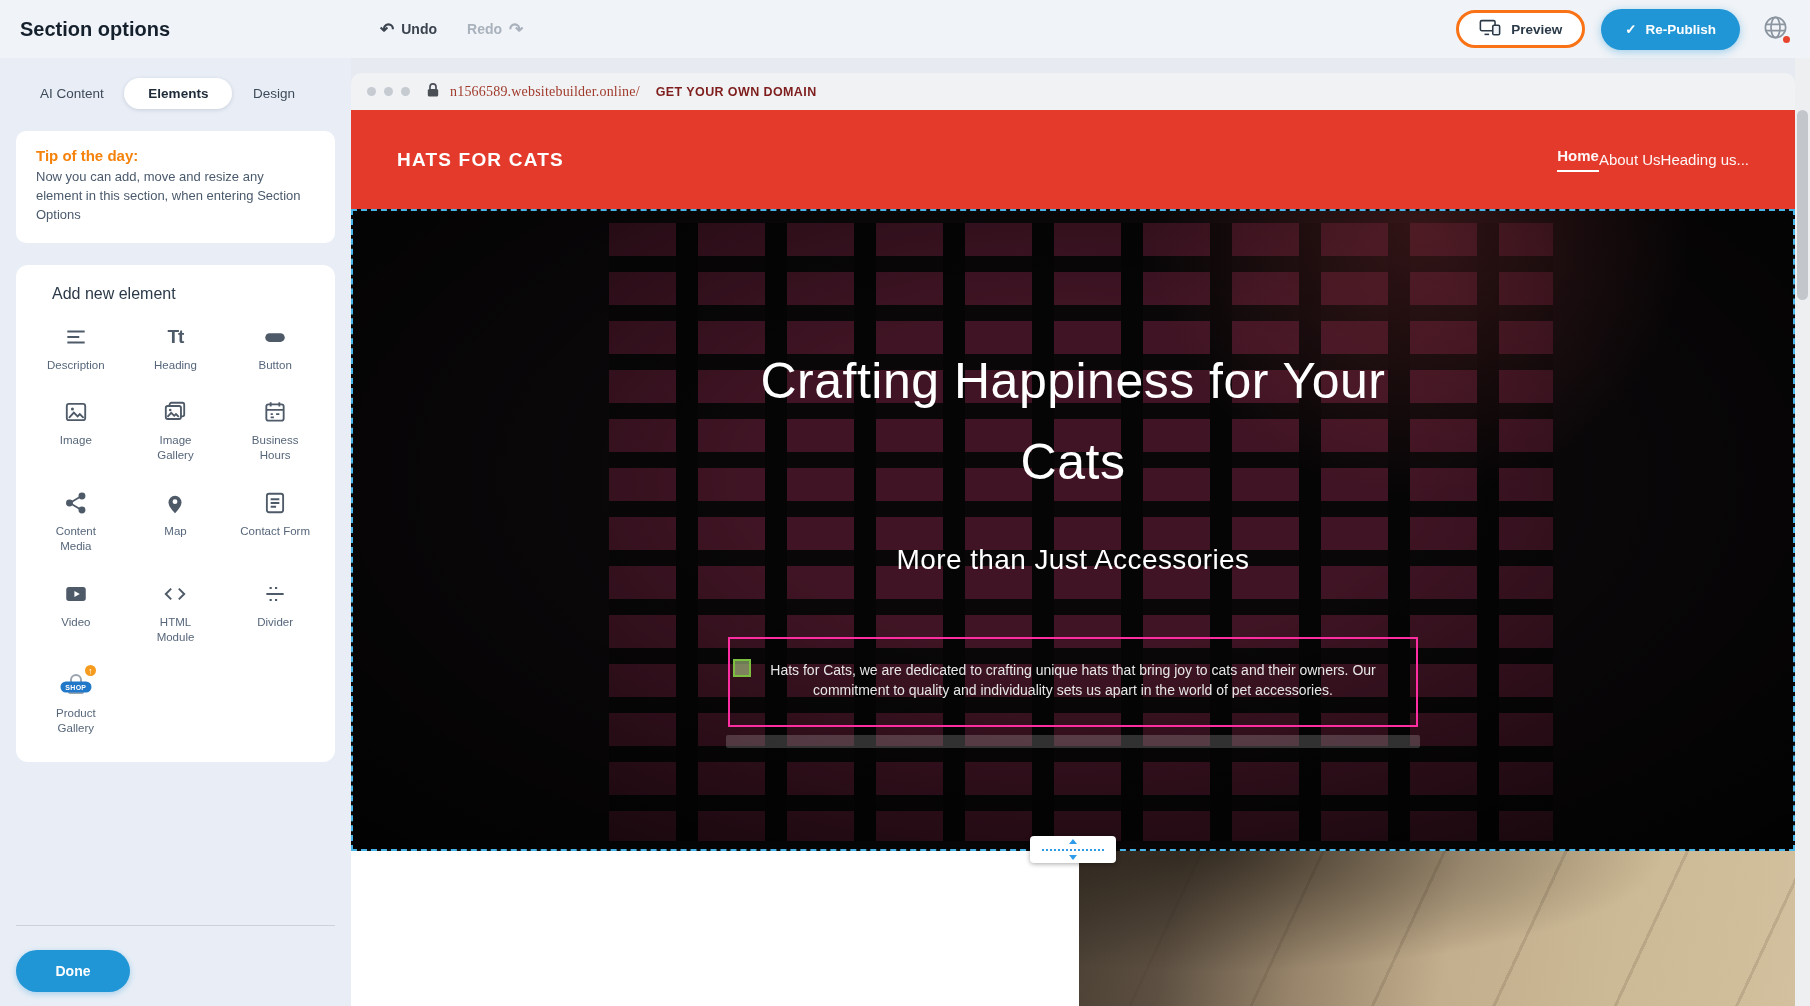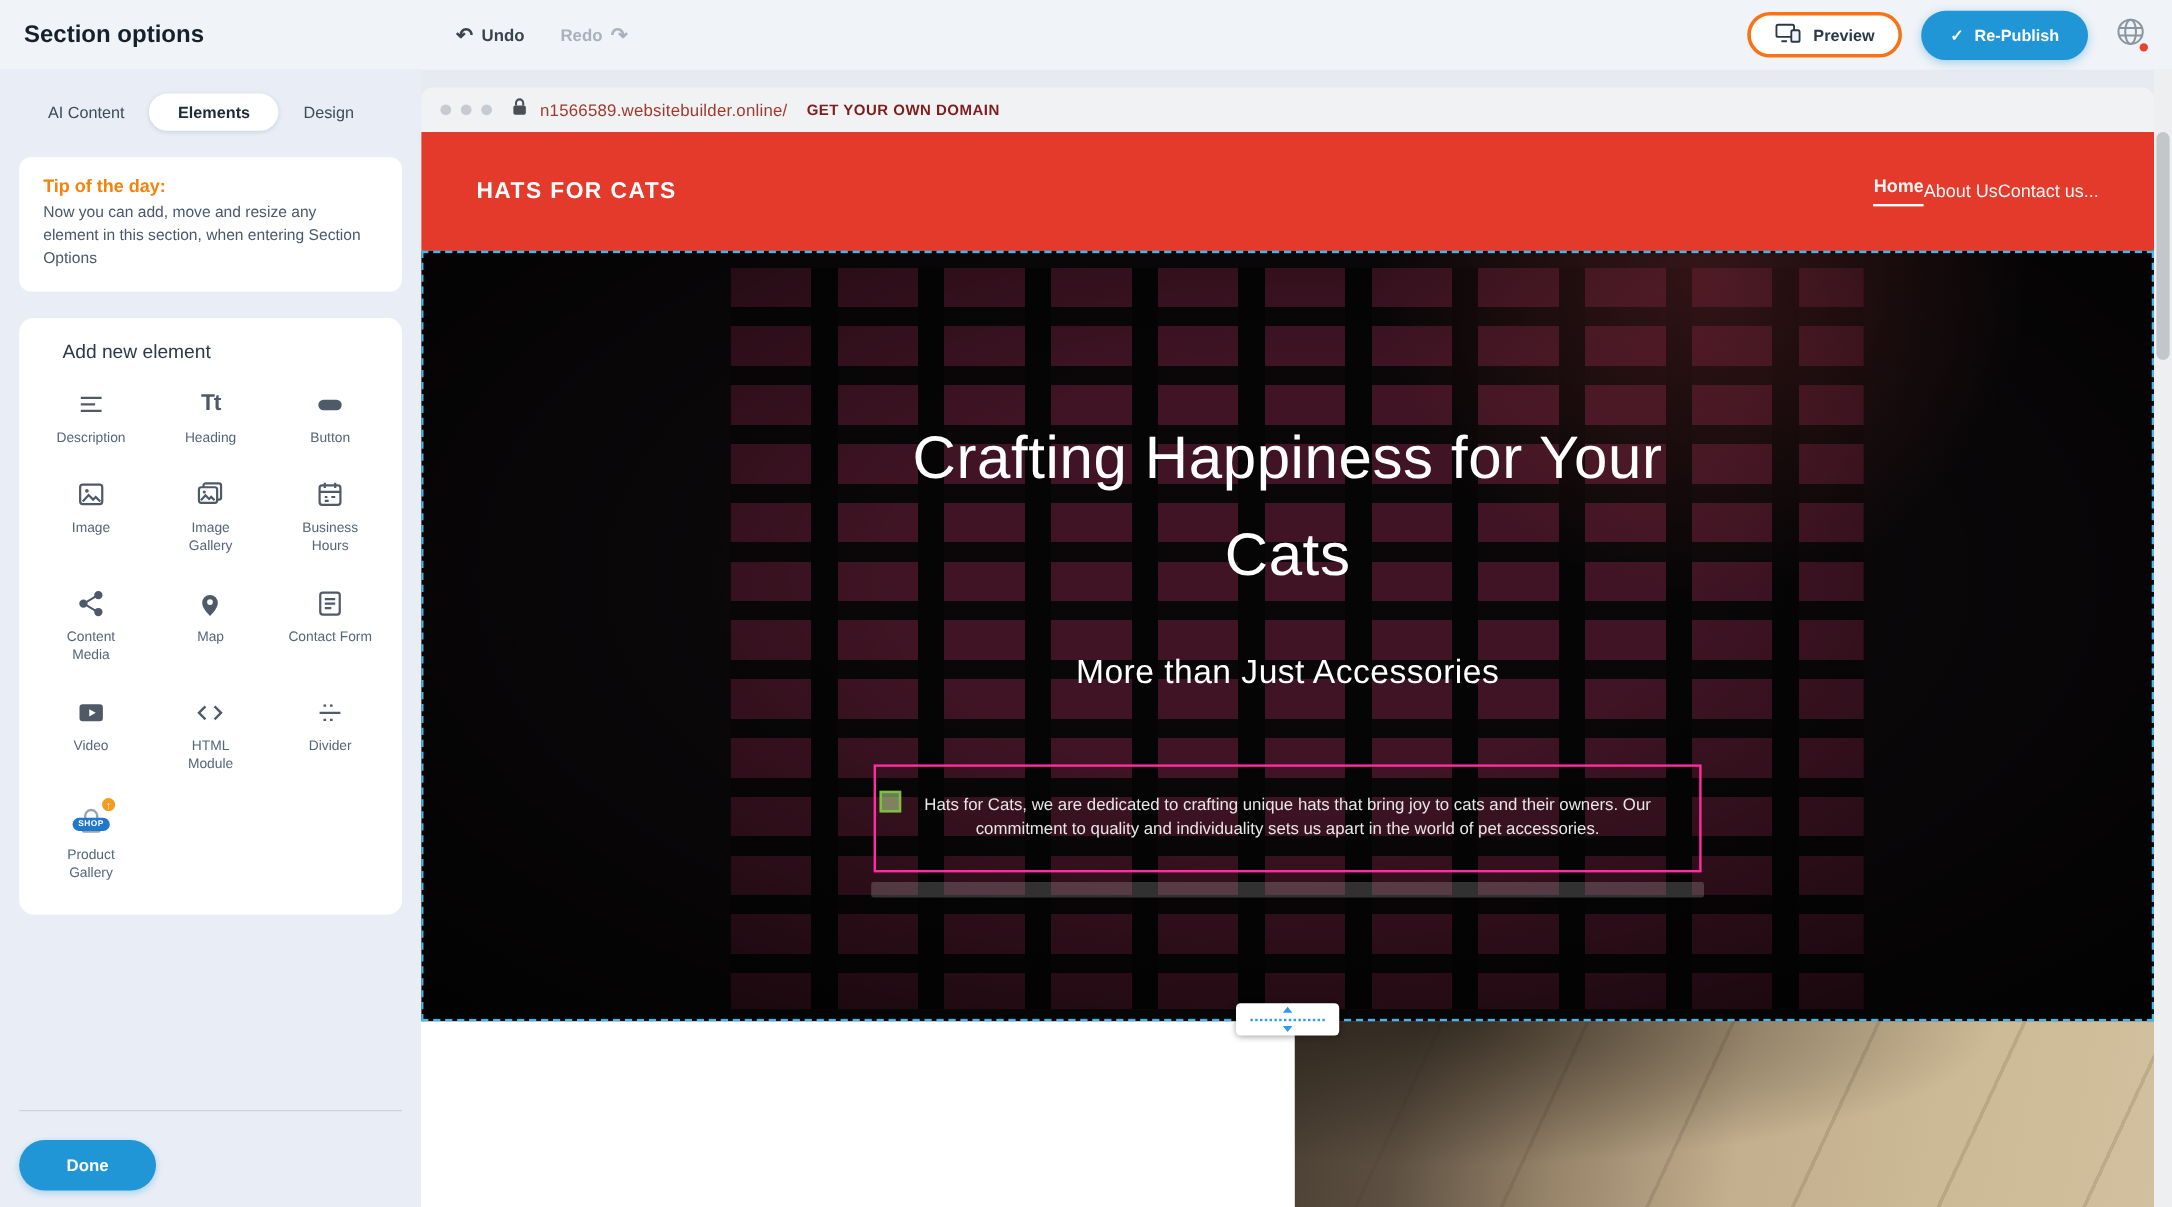--- a/index.html
+++ b/index.html
@@ -51,21 +51,21 @@
   .btn-done { background:#2196d6; border:none; color:#fff; font-size:14px; font-weight:bold; font-family:inherit; width:114px; height:42px; border-radius:21px; box-shadow:0 2px 6px rgba(33,150,214,.35); }
 
   
   .canvas { flex:1; position:relative; padding:15px 15px 0 0; min-width:0; }
   .scrollbar { position:absolute; top:0; right:0; bottom:0; width:15px; background:#edeff1; }
   .scroll-thumb { position:absolute; top:52px; left:2px; width:11px; height:190px; border-radius:6px; background:#c3c7cc; }
   .viewport { height:100%; display:flex; flex-direction:column; }
   .browser-bar { height:37px; background:#f0f2f4; border-radius:10px 10px 0 0; display:flex; align-items:center; padding:0 12px; flex-shrink:0; }
   .win-dots { display:flex; gap:8px; margin:0 16px 0 4px; }
   .dot { width:9px; height:9px; border-radius:50%; background:#c6cbd1; }
-  .url { font-size:14px; color:#a13a2b; margin-left:10px; letter-spacing:.2px; }
+  .url { font-size:14px; color:#a13a2b; margin-left:10px; letter-spacing:.2px;font-family:Liberation Serif, serif; }
   .domain-link { font-size:12.5px; font-weight:bold; color:#7f1d1d; margin-left:16px; letter-spacing:.4px; background:none; border:none; font-family:inherit; }
 
   .site { flex:1; display:flex; flex-direction:column; overflow:hidden; background:#fff; min-height:0; }
   .site-header { height:99px; background:#e43a2c; display:flex; align-items:center; padding:0 46px; flex-shrink:0; }
   .logo { color:#fff; font-size:19px; font-weight:bold; letter-spacing:1.2px; }
   .site-nav { margin-left:auto; display:flex; align-items:center; }
   .nav-item { color:rgba(255,255,255,.96); font-size:15px; background:none; border:none; font-family:inherit; padding-bottom:0; }
   .nav-item.active { font-weight:600; border-bottom:2px solid #fff; padding-bottom:6px; }
 
   .hero { flex:1; position:relative; background:#0c090b; border:2px dashed #48b5e9; z-index:2; }
@@ -323,21 +323,21 @@
           <button class="domain-link" data-interactable="true">GET YOUR OWN DOMAIN</button>
         </div>
 
         <div class="site" data-interactable="false">
 
           <header class="site-header" data-interactable="true">
             <span class="logo" data-interactable="true">HATS FOR CATS</span>
             <nav class="site-nav" data-interactable="false">
               <button class="nav-item active" data-interactable="true">Home</button>
               <button class="nav-item" data-interactable="true">About Us</button>
-              <button class="nav-item" data-interactable="true">Contact us</button>
+              <button class="nav-item" data-interactable="true">Heading us</button>
               <button class="nav-item" data-interactable="true">...</button>
             </nav>
           </header>
 
           <section class="hero" data-interactable="true">
             <div class="tile-wall" data-interactable="false"></div>
             <div class="hero-shade" data-interactable="false"></div>
 
             <div class="hero-content" data-interactable="false">
               <h2 class="hero-heading" data-interactable="true">Crafting Happiness for Your Cats</h2>

